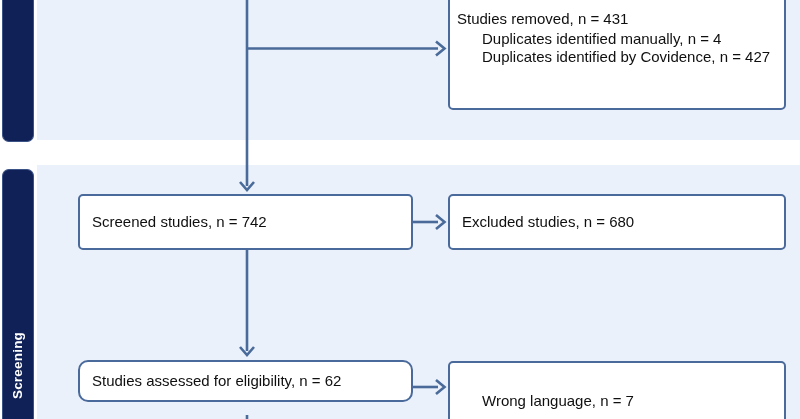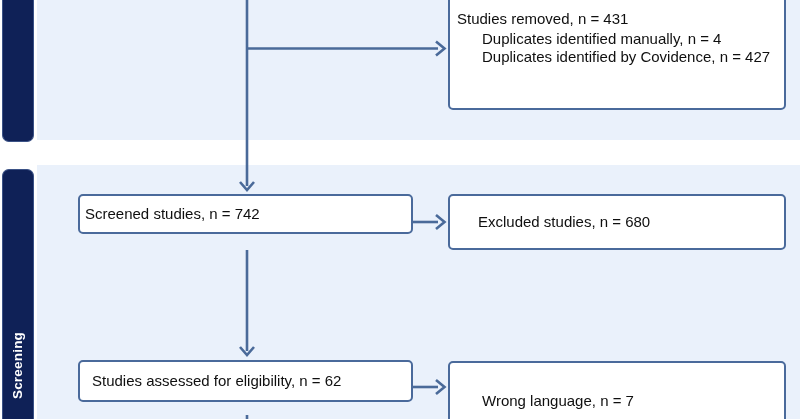--- a/index.html
+++ b/index.html
@@ -61,26 +61,26 @@
     background: #ffffff;
     border: 2px solid #4a6a9b;
     border-radius: 5px;
     box-sizing: border-box;
     z-index: 2;
   }
   .fbox .title { font-weight: normal; font-size: 15px; line-height: 18px; }
   .fbox .items { font-size: 15px; line-height: 17.5px; margin-left: 25px; margin-top: 2px; }
 
   .box-removed   { left: 448px; top: -36px; width: 338px; height: 146px; padding: 44px 8px 0 7px; }
-  .box-screened  { left: 78px;  top: 194px; width: 335px; height: 40px;
-                   display: flex; align-items: center; padding-left: 5px; }
+  .box-screened  { left: 78px;  top: 194px; width: 335px; height: 56px;
+                   display: flex; align-items: center; padding-left: 12px; }
   .box-excl680   { left: 448px; top: 194px; width: 338px; height: 56px;
-                   display: flex; align-items: center; padding-left: 28px; }
+                   display: flex; align-items: center; padding-left: 12px; }
   .box-assessed  { left: 78px;  top: 360px; width: 335px; height: 42px;
-                   display: flex; align-items: center; padding-left: 12px; }
+                   display: flex; align-items: center; padding-left: 12px; border-radius: 10px; }
   .box-excl36    { left: 448px; top: 361px; width: 338px; height: 110px; padding: 27px 8px 0 8px; }
 </style>
 </head>
 <body>
 
 <div class="canvas">
 
   <div class="band one"></div>
   <div class="band two"></div>
 

